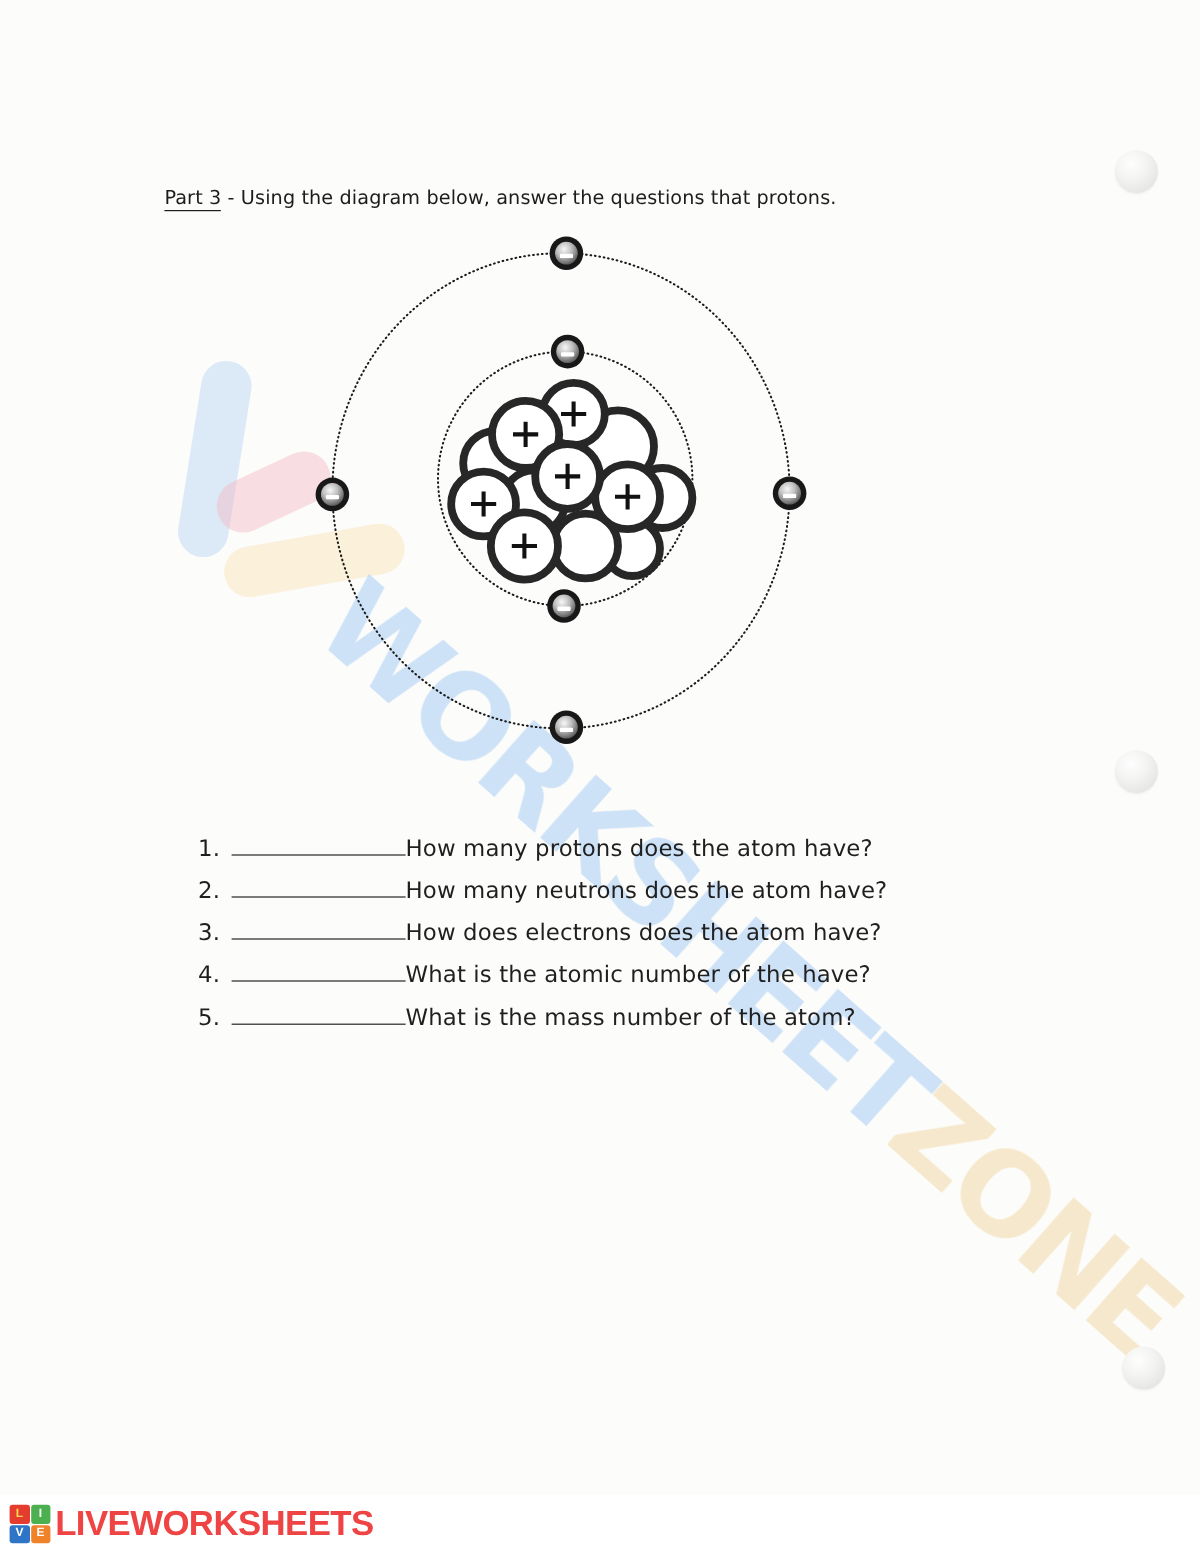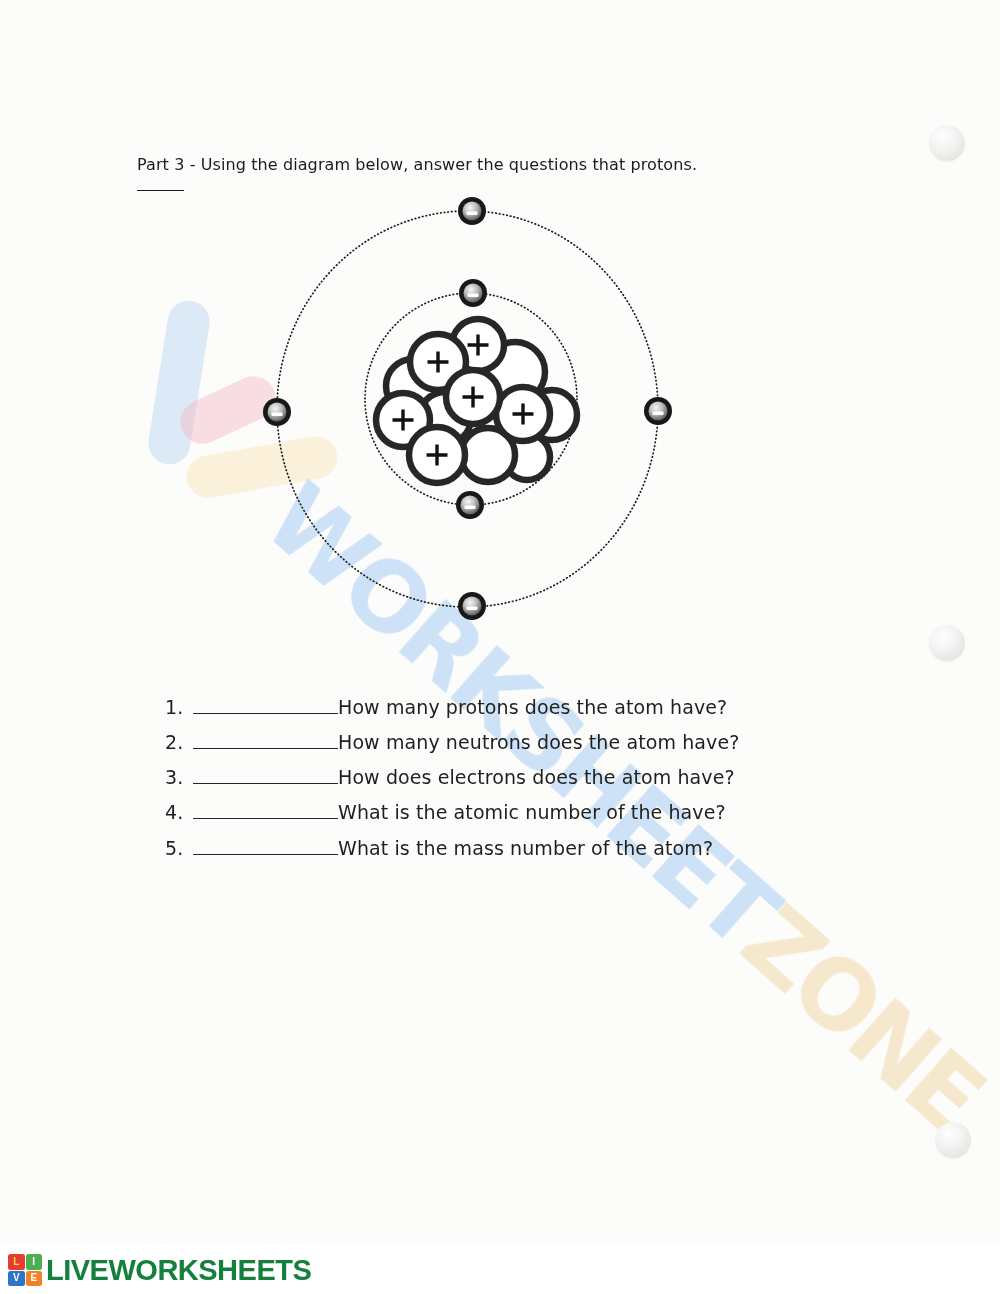--- a/index.html
+++ b/index.html
@@ -17,21 +17,21 @@
     position:absolute;left:318px;top:462px;z-index:1;
     transform:rotate(41.5deg);transform-origin:0 0;
     font-size:96px;font-weight:bold;letter-spacing:-5px;white-space:nowrap;
     opacity:.55;filter:blur(.6px);
   }
   
   .header{
     position:absolute;left:137px;top:155px;z-index:2;
     font-size:16px;color:#1c1c1c;letter-spacing:.1px;
   }
-  .part-label{border-bottom:1.6px solid #1c1c1c;padding-bottom:16px;}
+  .part-label{border-bottom:1.6px solid #1c1c1c;padding-bottom:1px;}
   
   #atom-svg{position:absolute;left:253px;top:186px;z-index:2;}
   
   .q-row{
     position:absolute;left:165px;z-index:2;height:24px;
     font-size:19px;color:#1f1f1f;letter-spacing:.1px;white-space:nowrap;
   }
   .q-num{display:inline-block;width:28px;}
   .q-blank{
     display:inline-block;width:145px;height:16px;vertical-align:baseline;
@@ -147,14 +147,14 @@
 <div class="hole h2"></div>
 <div class="hole h3"></div>
 
 <div class="footer">
   <div class="logo-tiles">
     <span class="tile" style="background: rgb(228, 61, 48); color: rgb(255, 216, 77);">L</span>
     <span class="tile" style="background: rgb(76, 175, 80); color: rgb(255, 255, 255);">I</span>
     <span class="tile" style="background: rgb(46, 117, 200); color: rgb(255, 255, 255);">V</span>
     <span class="tile" style="background: rgb(240, 130, 42); color: rgb(255, 255, 255);">E</span>
   </div>
-  <span class="brand" style="color: #15803d;">LIVEWORKSHEETS</span>
+  <span class="brand" style="color: #ef4444;">LIVEWORKSHEETS</span>
 </div>
 
 </body></html>

